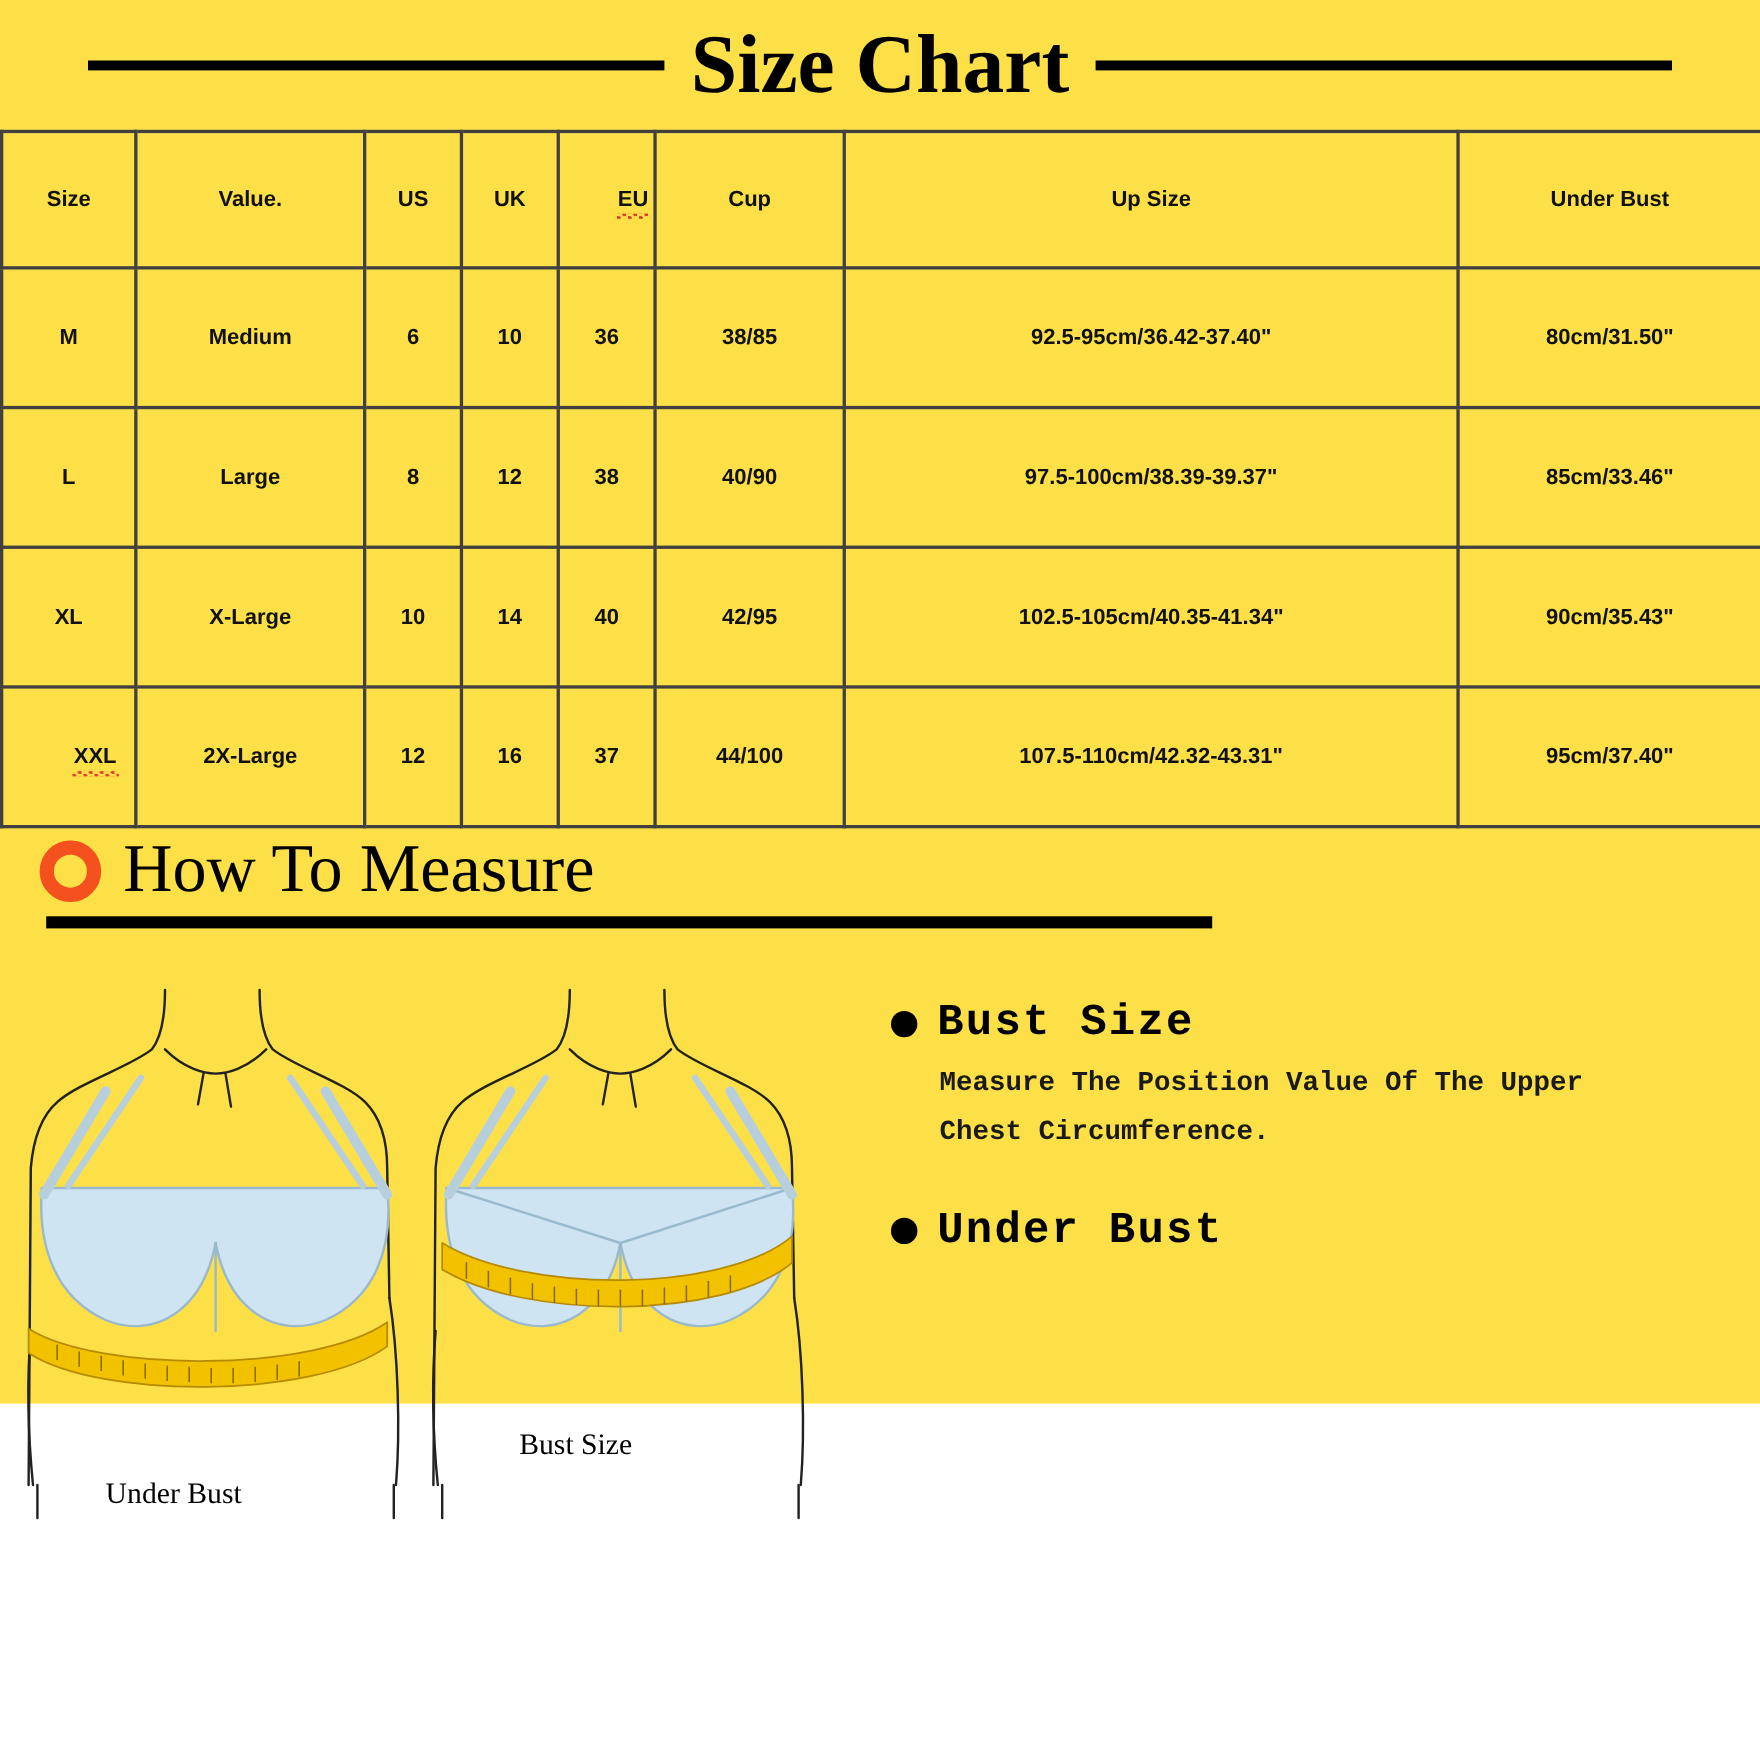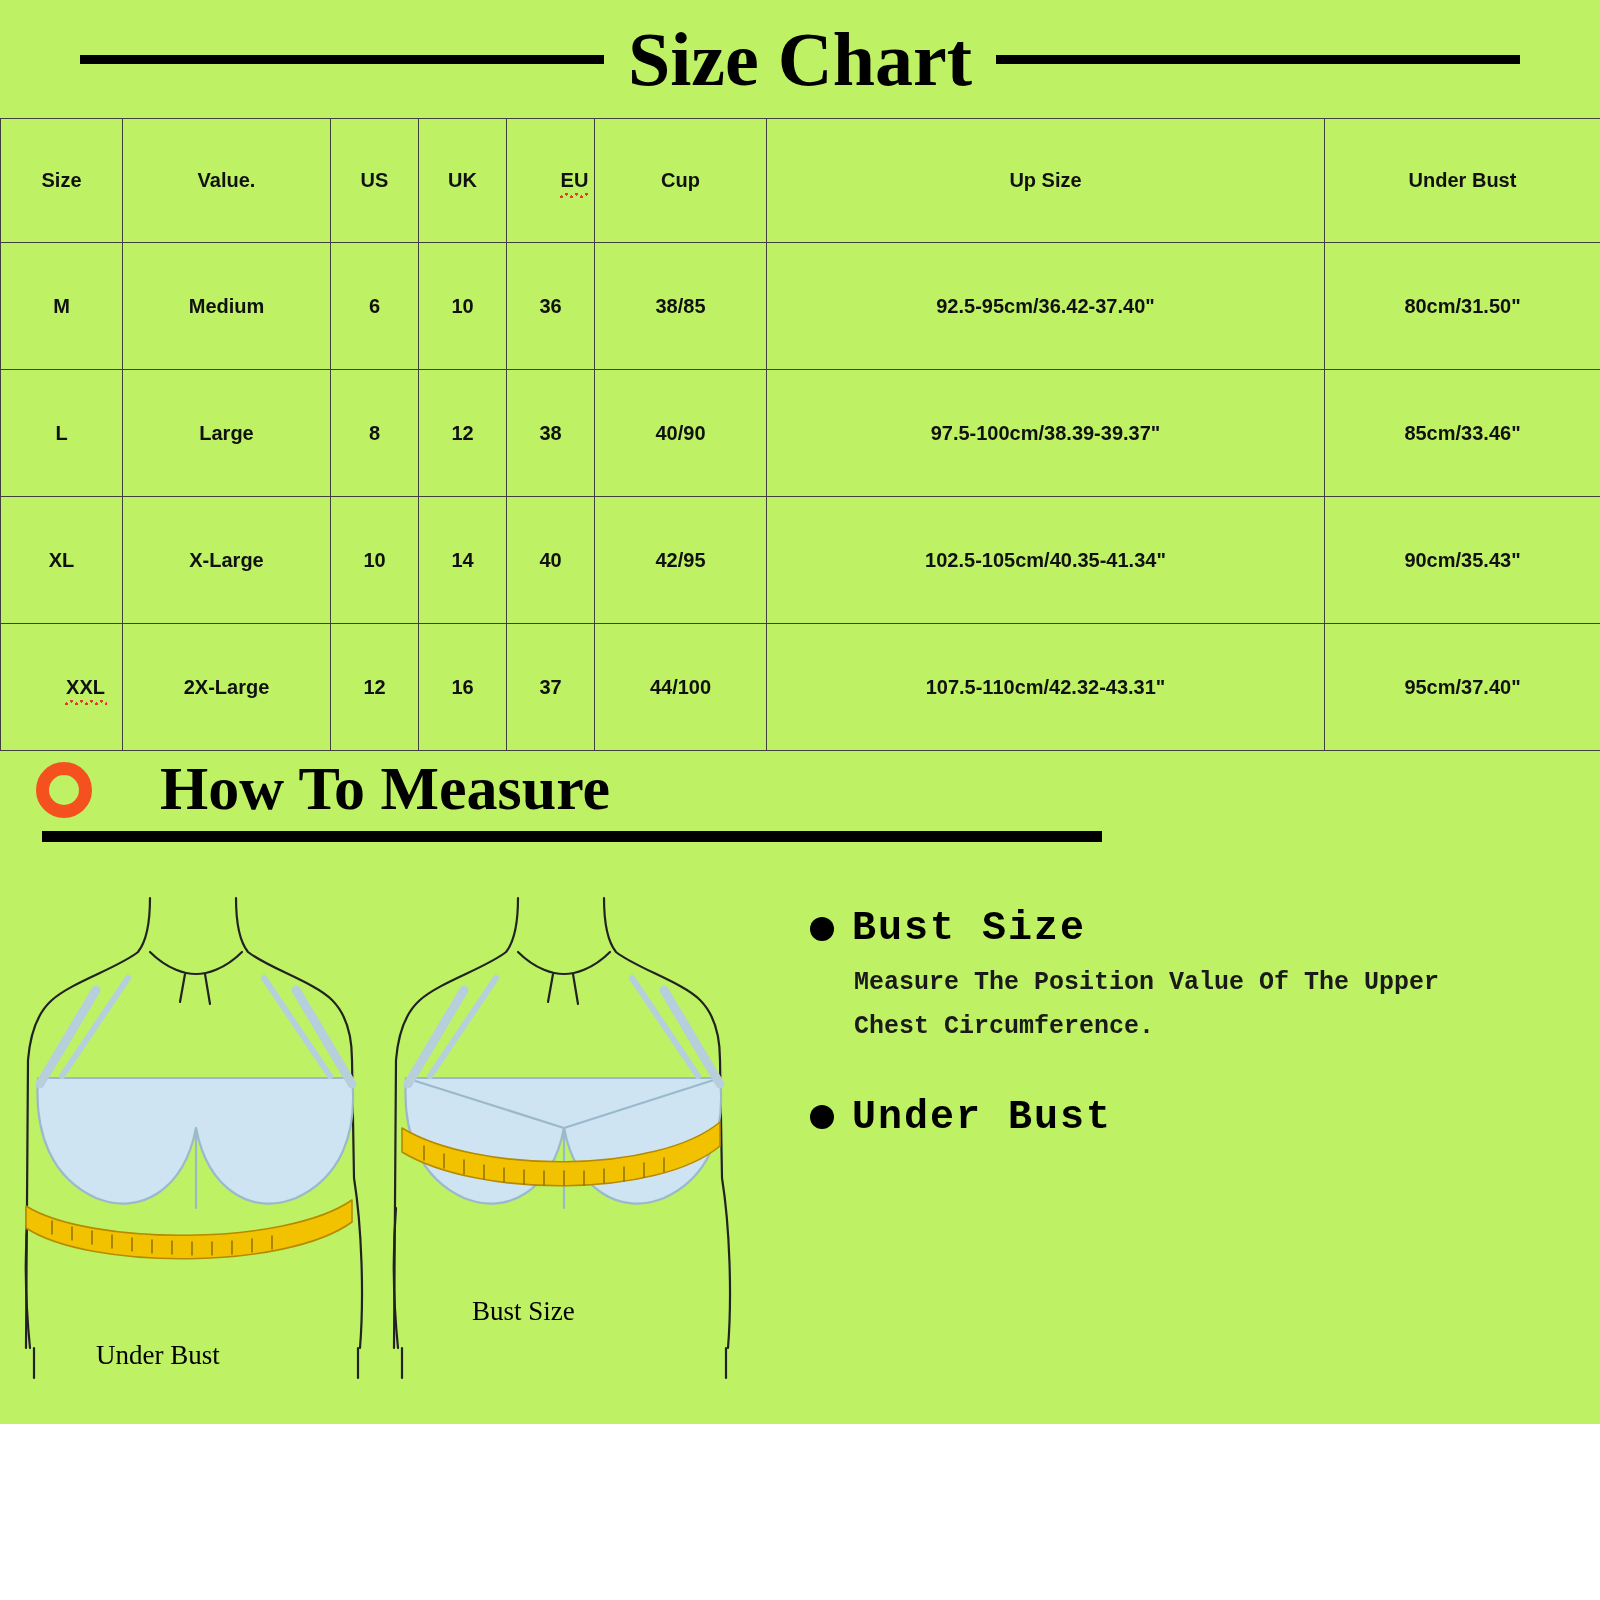--- a/index.html
+++ b/index.html
@@ -6,22 +6,22 @@
   html, body {
     margin: 0; padding: 0;
     width: 1600px; height: 1600px;
     background: #ffffff;
     font-family: "Liberation Sans", sans-serif;
     overflow: hidden;
   }
   .page {
     position: relative;
     width: 1600px;
-    height: 1424px;
-    background: #bef264;
+    height: 1276px;
+    background: #fde047;
   }
 
   
   .title-row {
     display: flex;
     align-items: center;
     justify-content: center;
     height: 118px;
     padding: 0 80px;
     gap: 18px;
@@ -43,21 +43,21 @@
   }
 
   
   table.size-table {
     width: 1600px;
     border-collapse: collapse;
     table-layout: fixed;
   }
   table.size-table th,
   table.size-table td {
-    border: 1px solid #404040;
+    border: 3px solid #404040;
     text-align: center;
     vertical-align: middle;
     font-size: 20px;
     font-weight: 700;
     color: #111;
     padding: 0 4px;
   }
   table.size-table thead th { height: 124px; }
   table.size-table tbody td { height: 127px; }
   .col-size    { width: 122px; }
@@ -108,25 +108,24 @@
   }
   .htm-ring {
     width: 56px; height: 56px;
     border-radius: 50%;
     border: 13px solid #f4511e;
     flex: none;
     margin-top: 4px;
   }
   .htm-text {
     font-family: "Liberation Serif", serif;
-    font-weight: 700;
+    font-weight: 400;
     font-size: 62px;
     color: #000;
     line-height: 1;
-    margin-left: 48px;
   }
   .htm-rule {
     margin: 12px 0 0 6px;
     width: 1060px;
     height: 11px;
     background: #000;
   }
 
   
   .bottom {

